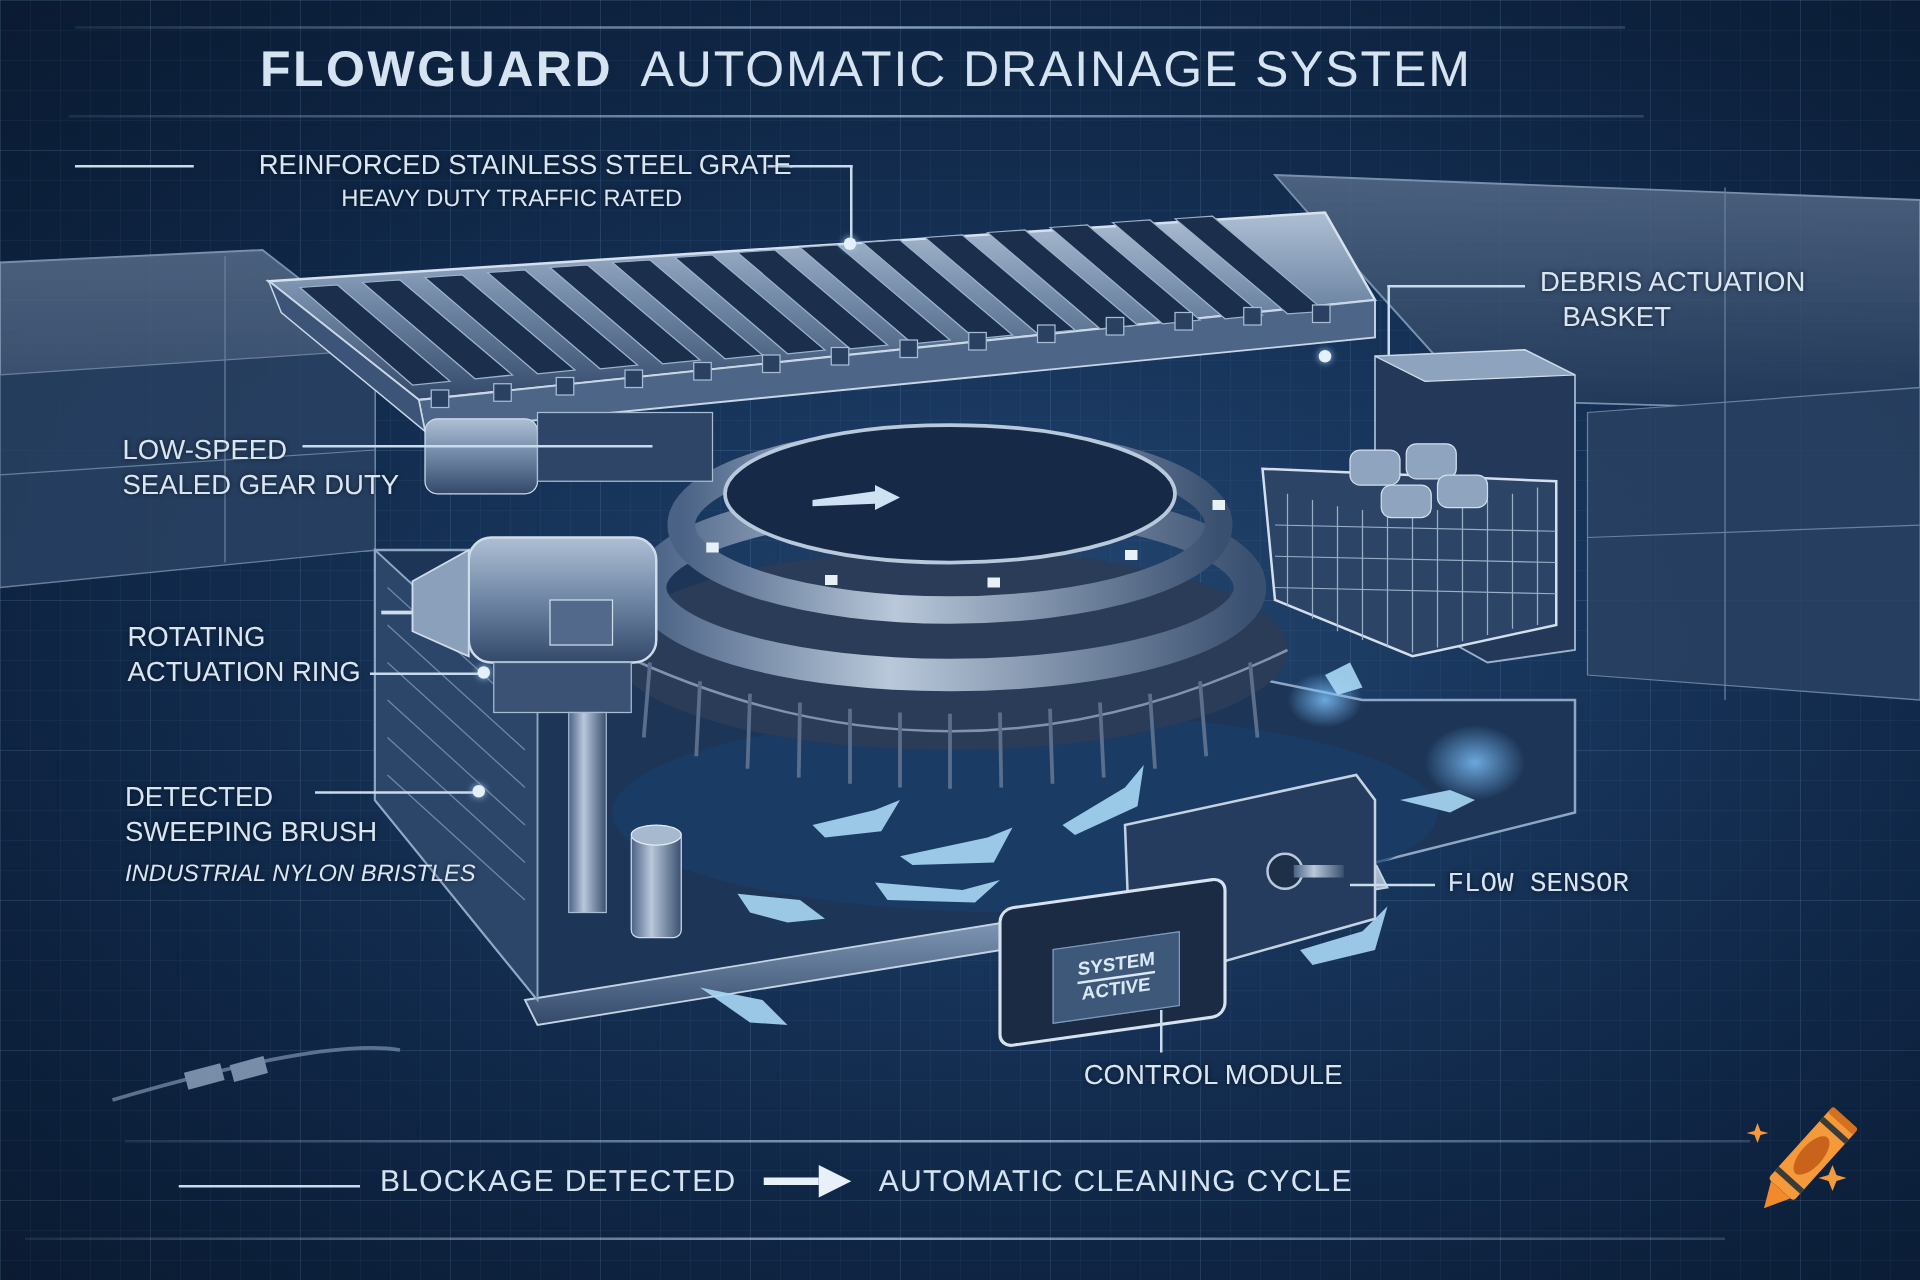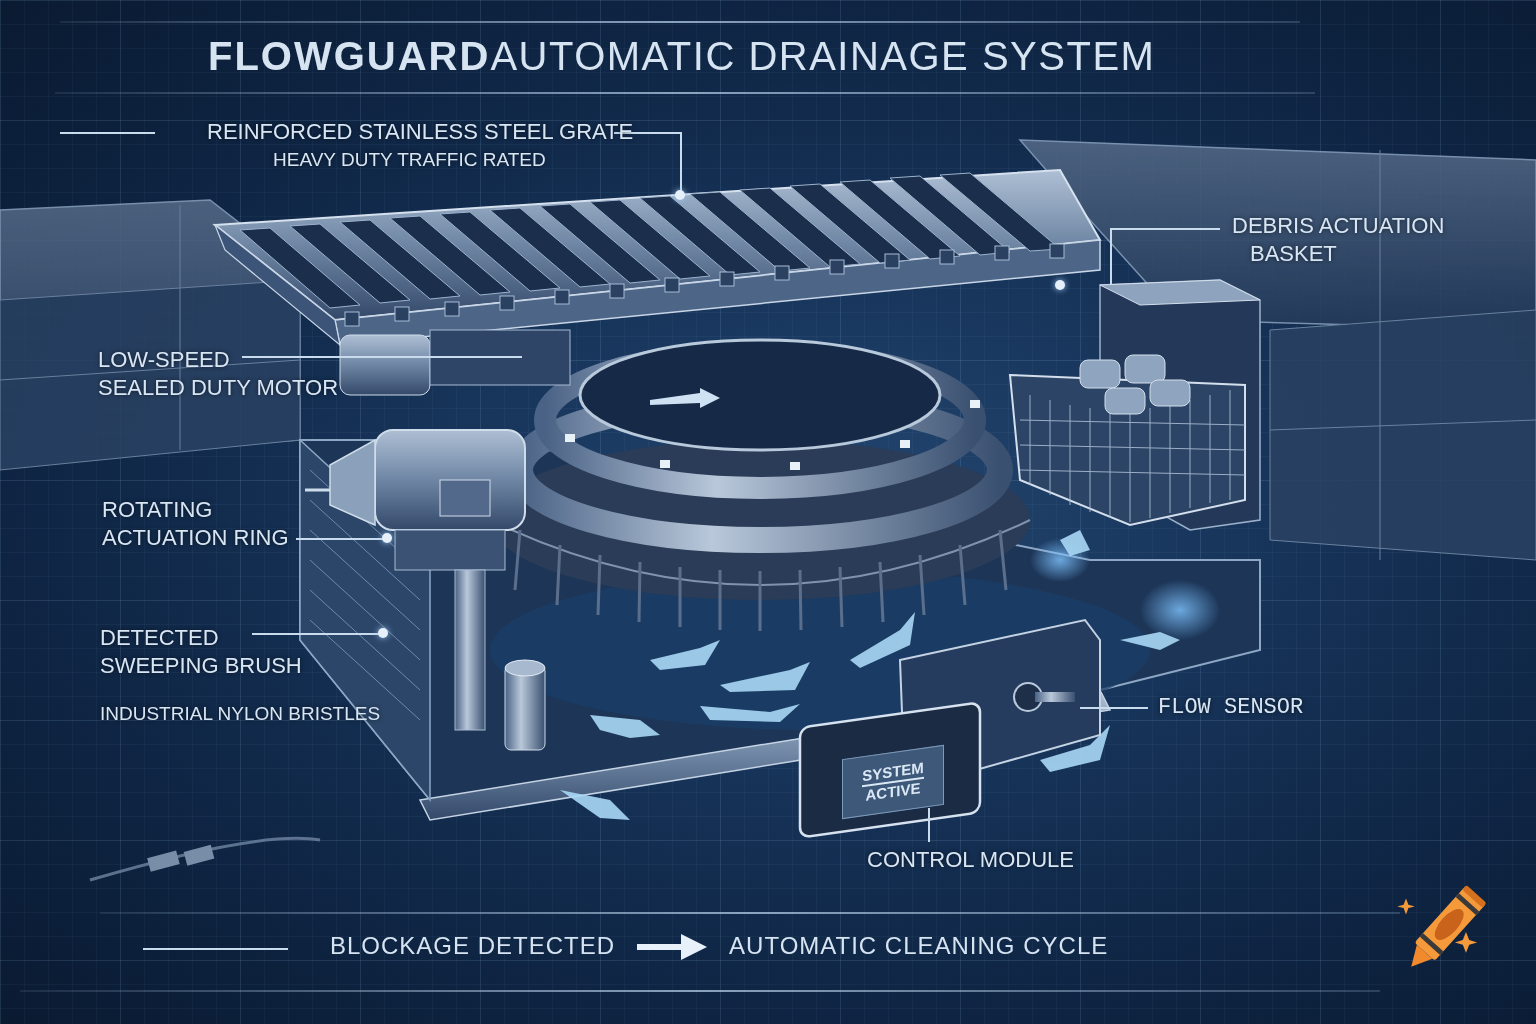--- a/index.html
+++ b/index.html
@@ -9,31 +9,31 @@
       radial-gradient(ellipse at 55% 50%, #23466f 0%, #17345a 35%, #0e2442 70%, #0a1a31 100%);}
   .grid{position:absolute;inset:0;
     background-image:
       linear-gradient(rgba(150,190,230,0.10) 1px, transparent 1px),
       linear-gradient(90deg, rgba(150,190,230,0.10) 1px, transparent 1px),
       linear-gradient(rgba(150,190,230,0.05) 1px, transparent 1px),
       linear-gradient(90deg, rgba(150,190,230,0.05) 1px, transparent 1px);
     background-size:120px 120px,120px 120px,24px 24px,24px 24px;}
   .hline{position:absolute;height:2px;background:linear-gradient(90deg,rgba(170,200,230,0.1),rgba(190,215,240,0.7),rgba(170,200,230,0.2));}
   .title{position:absolute;left:208px;top:34px;font-size:40px;letter-spacing:1px;color:#d6e4f2;white-space:nowrap;}
-  .title .brand{font-weight:bold;letter-spacing:2px;}
+  .title .brand{font-weight:bold;letter-spacing:2px;margin-right:22px;}
   .title .rest{font-weight:normal;letter-spacing:1.5px;}
   .lbl{position:absolute;color:#d8e6f4;font-size:22px;line-height:28px;white-space:nowrap;text-shadow:0 0 4px rgba(0,0,0,0.6);}
   .lbl .sub{font-size:19px;}
   .leader{position:absolute;height:2px;background:#c9dcee;}
   .vleader{position:absolute;width:2px;background:#c9dcee;}
   .dot{position:absolute;width:10px;height:10px;border-radius:50%;background:#e6f0fa;box-shadow:0 0 6px #9cc9f2;}
   svg.machine{position:absolute;left:0;top:0;}
   .screen{position:absolute;left:842px;top:752px;width:100px;height:58px;background:#3d5878;border:1px solid #7e9abb;transform:skewY(-8deg);display:flex;flex-direction:column;align-items:center;justify-content:center;color:#dbe8f5;font-weight:bold;font-size:15px;line-height:18px;}
   .screen span:first-child{border-bottom:2px solid #dbe8f5;}
-  .footer{position:absolute;top:932px;left:290px;display:flex;align-items:flex-end;gap:22px;color:#d6e4f2;font-size:24px;letter-spacing:1px;white-space:nowrap;margin-left:26px;}
+  .footer{position:absolute;top:932px;left:290px;display:flex;align-items:flex-start;gap:22px;color:#d6e4f2;font-size:24px;letter-spacing:1px;white-space:nowrap;}
   .arrow{display:inline-flex;align-items:center;}
   .arrow .shaft{width:44px;height:6px;background:#e8f1fa;}
   .arrow .head{width:0;height:0;border-top:13px solid transparent;border-bottom:13px solid transparent;border-left:26px solid #e8f1fa;}
   .logo{position:absolute;left:1386px;top:868px;width:120px;height:120px;}
 </style>
 </head>
 <body>
 
 <div class="stage">
   <div class="grid"></div>
@@ -262,36 +262,36 @@
   <div class="vleader" style="left:1110px;top:228px;height:56px;"></div>
   <div class="dot" style="left:1055px;top:280px;"></div>
   <div class="lbl" style="left:1232px;top:212px;">
     <div>DEBRIS ACTUATION</div>
     <div style="margin-left:18px;">BASKET</div>
   </div>
 
   <div class="leader" style="left:242px;top:356px;width:280px;"></div>
   <div class="lbl" style="left:98px;top:346px;">
     <div>LOW-SPEED</div>
-    <div>SEALED DUTY MOTOR</div>
+    <div>SEALED GEAR DUTY</div>
   </div>
 
   <div class="leader" style="left:296px;top:538px;width:90px;"></div>
   <div class="dot" style="left:382px;top:533px;"></div>
   <div class="lbl" style="left:102px;top:496px;">
     <div>ROTATING</div>
     <div>ACTUATION RING</div>
   </div>
 
   <div class="leader" style="left:252px;top:633px;width:130px;"></div>
   <div class="dot" style="left:378px;top:628px;"></div>
   <div class="lbl" style="left:100px;top:624px;">
     <div>DETECTED</div>
     <div>SWEEPING BRUSH</div>
-    <div class="sub" style="margin-top:20px;">INDUSTRIAL NYLON BRISTLES</div>
+    <div class="sub" style="margin-top:6px;font-style:italic;">INDUSTRIAL NYLON BRISTLES</div>
   </div>
 
   <div class="leader" style="left:1080px;top:707px;width:68px;"></div>
   <div class="lbl" style="left:1158px;top:694px;font-family:Liberation Mono, monospace;">
     <div>FLOW SENSOR</div>
   </div>
 
   <div class="vleader" style="left:928px;top:808px;height:34px;"></div>
   <div class="lbl" style="left:867px;top:846px;">
     <div>CONTROL MODULE</div>

